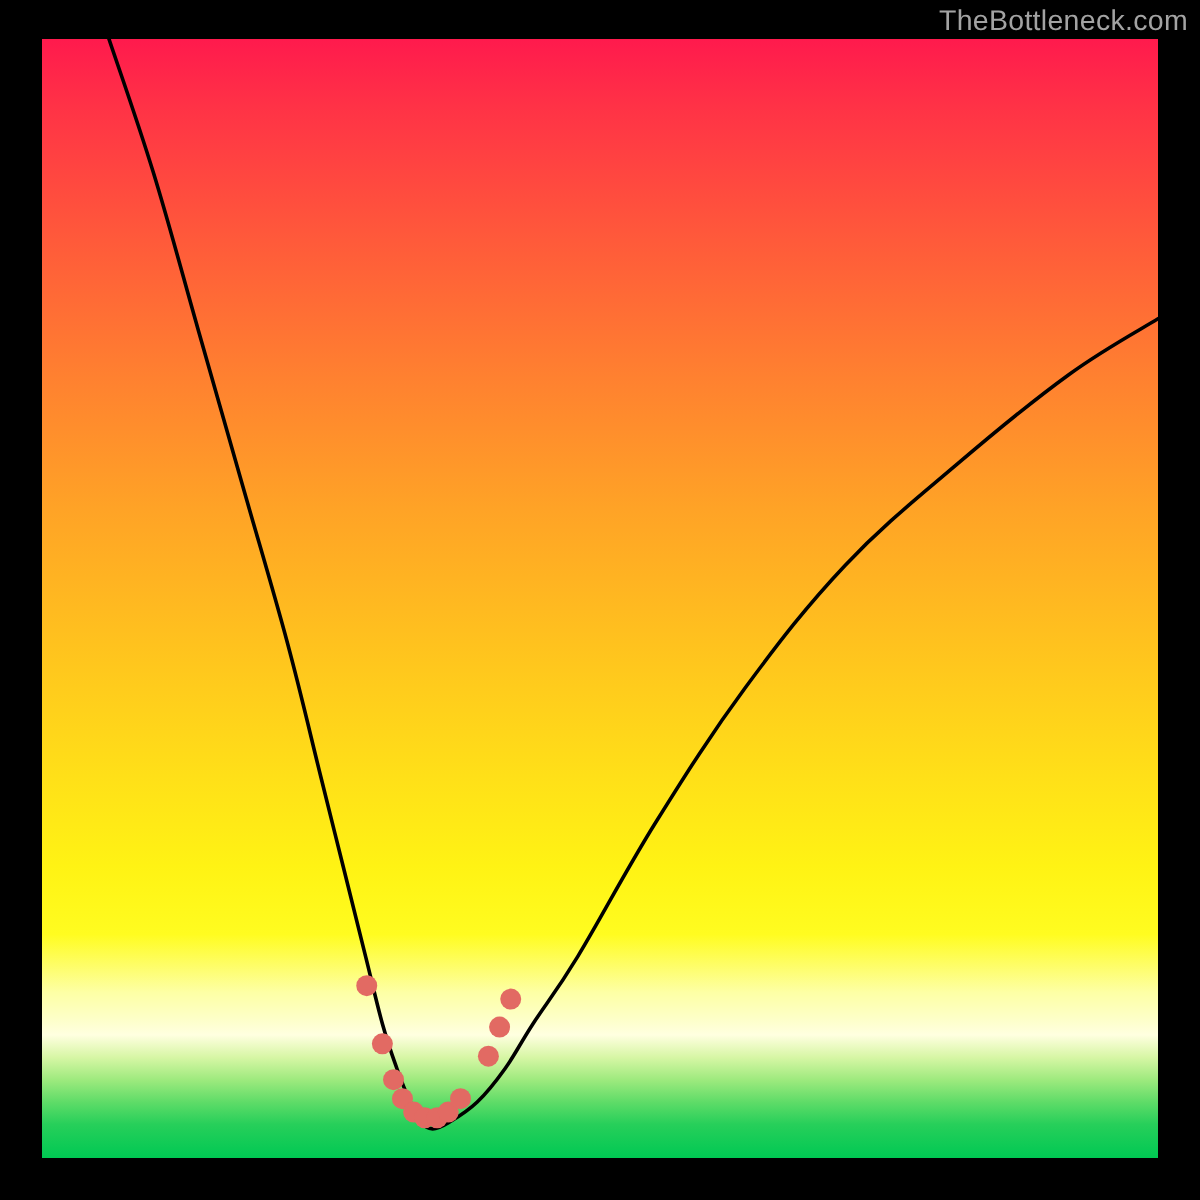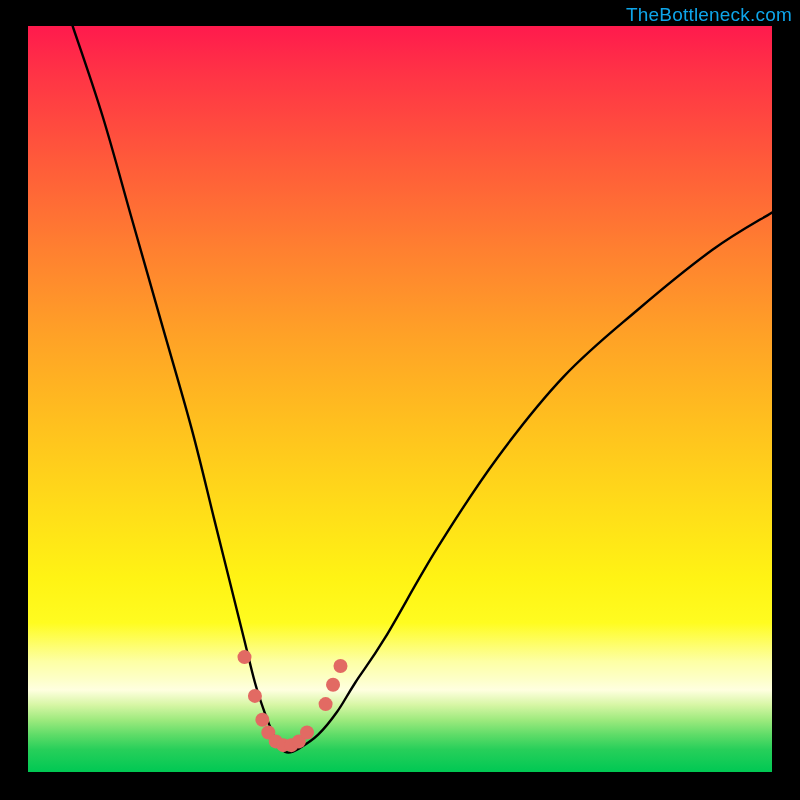--- a/index.html
+++ b/index.html
@@ -34,21 +34,21 @@
       #9eea7e 93%,
       #5fdc68 95%,
       #27cf5a 97%,
       #00c853 100%
     );
   }
   .attribution {
     position: absolute;
     top: 4px;
     right: 8px;
-    color: #0ea5e9;
+    color: #a3a3a3;
     font-size: 19px;
     letter-spacing: 0.2px;
     font-weight: 400;
     text-align: center;
   }
   svg.curve {
     position: absolute;
     left: 0;
     top: 0;
     width: 744px;

